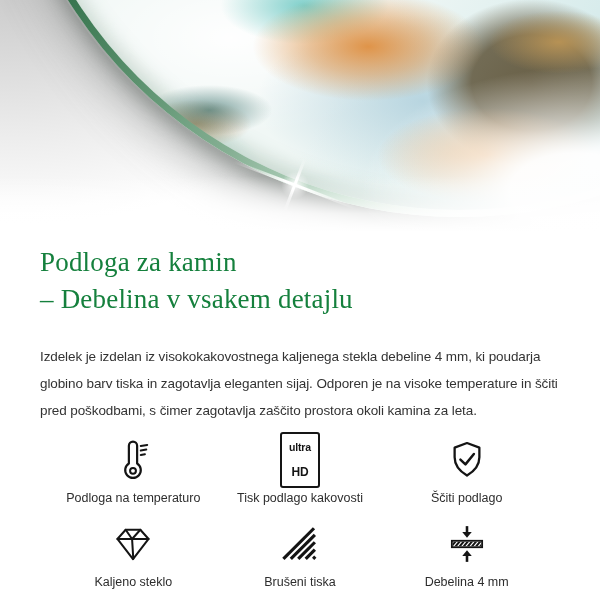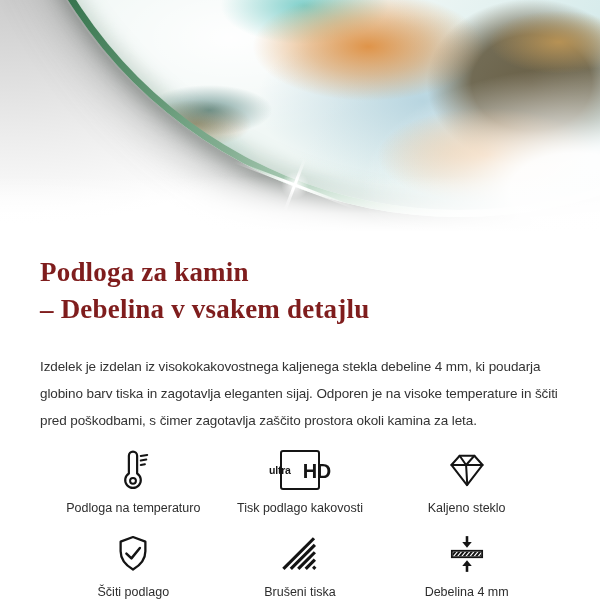--- a/index.html
+++ b/index.html
@@ -55,46 +55,46 @@
   .hero-fade {
     position:absolute; inset:0; pointer-events:none;
     background:
       radial-gradient(300px 170px at 96% 82%, rgba(255,255,255,0.96) 22%, rgba(255,255,255,0) 72%),
       linear-gradient(to bottom, rgba(255,255,255,0) 76%, rgba(255,255,255,0.82) 92%, #fff 100%);
   }
 
   
   .content { padding:0 40px; }
   .title {
-    margin-top:22px; color:#7f1d1d;
+    margin-top:12px; color:#15803d;
     font-family:"Liberation Serif","DejaVu Serif",serif;
-    font-size:27px; line-height:37px; font-weight:700; letter-spacing:0.2px;
+    font-size:27px; line-height:37px; font-weight:400; letter-spacing:0.2px;
   }
   .title .t-line { display:block; }
   .description {
     margin-top:25px; color:#333;
     font-size:13.5px; line-height:27px; letter-spacing:-0.1px;
     max-width:530px;
   }
 
   
   .features {
     margin-top:13px; padding:0 10px;
     display:grid; grid-template-columns:repeat(3,1fr); row-gap:16px;
   }
   .feature { display:flex; flex-direction:column; align-items:center; }
   .icon-box { height:46px; display:flex; align-items:center; justify-content:center; }
   .feature .label { margin-top:8px; font-size:12.5px; color:#2d2d2d; letter-spacing:0; }
   .uhd {
-    width:40px; height:40px; border:2.6px solid #151515; border-radius:3px;
-    display:flex; align-items:center; justify-content:center;
+    width:40px; height:56px; border:2.6px solid #151515; border-radius:3px;
+    display:flex; flex-direction:column; align-items:center; justify-content:center;
     color:#151515; line-height:1;gap:12px;
   }
   .uhd .uhd-top { font-size:10.5px; font-weight:700; letter-spacing:-0.2px; }
-  .uhd .uhd-bottom { font-size:20px; font-weight:700; letter-spacing:-0.3px; margin-top:1px; }
+  .uhd .uhd-bottom { font-size:12px; font-weight:700; letter-spacing:-0.3px; margin-top:1px; }
   svg.ic { display:block; }
 </style>
 </head>
 <body>
 
 <div class="page">
 
   <div class="hero">
     <div class="disc-edge"></div>
     <div class="disc-face"></div>
@@ -134,38 +134,38 @@
           <div class="uhd">
             <span class="uhd-top">ultra</span>
             <span class="uhd-bottom">HD</span>
           </div>
         </div>
         <span class="label">Tisk podlago kakovosti</span>
       </div>
 
       <div class="feature">
         <div class="icon-box">
+          <svg class="ic" width="44" height="44" viewBox="0 0 48 48" fill="none" stroke="#141414" stroke-width="2.5" stroke-linejoin="round" stroke-linecap="round">
+            <path d="M24 5.5 L37.5 10.5 V21 c0 9.5 -6 15.5 -13.5 20 C16.5 36.5 10.5 30.5 10.5 21 V10.5 Z"></path>
+            <path d="M16.8 23.5 L22.3 28.8 L31.5 17.5" stroke-width="2.7"></path>
+          </svg>
+        </div>
+        <span class="label">Ščiti podlago</span>
+      </div>
+
+      <div class="feature">
+        <div class="icon-box">
           <svg class="ic" width="44" height="44" viewBox="0 0 48 48" fill="none" stroke="#141414" stroke-width="2.2" stroke-linejoin="round" stroke-linecap="round">
             <path d="M7 18.5 L16 8.5 H32 L41 18.5 L24 40.5 Z"></path>
             <path d="M7 18.5 H41"></path>
             <path d="M16 8.5 L23 18.5 L32 8.5"></path>
             <path d="M23 18.5 L24.3 40"></path>
           </svg>
         </div>
         <span class="label">Kaljeno steklo</span>
-      </div>
-
-      <div class="feature">
-        <div class="icon-box">
-          <svg class="ic" width="44" height="44" viewBox="0 0 48 48" fill="none" stroke="#141414" stroke-width="2.5" stroke-linejoin="round" stroke-linecap="round">
-            <path d="M24 5.5 L37.5 10.5 V21 c0 9.5 -6 15.5 -13.5 20 C16.5 36.5 10.5 30.5 10.5 21 V10.5 Z"></path>
-            <path d="M16.8 23.5 L22.3 28.8 L31.5 17.5" stroke-width="2.7"></path>
-          </svg>
-        </div>
-        <span class="label">Ščiti podlago</span>
       </div>
 
       <div class="feature">
         <div class="icon-box">
           <svg class="ic" width="42" height="42" viewBox="0 0 48 48" fill="none" stroke="#141414" stroke-width="3.6" stroke-linecap="butt">
             <line x1="5" y1="41" x2="40" y2="6"></line>
             <line x1="13.5" y1="41" x2="41" y2="13.5"></line>
             <line x1="22" y1="41" x2="41" y2="22"></line>
             <line x1="30.5" y1="41" x2="41" y2="30.5"></line>
             <line x1="39" y1="41" x2="41.5" y2="38.5"></line>

